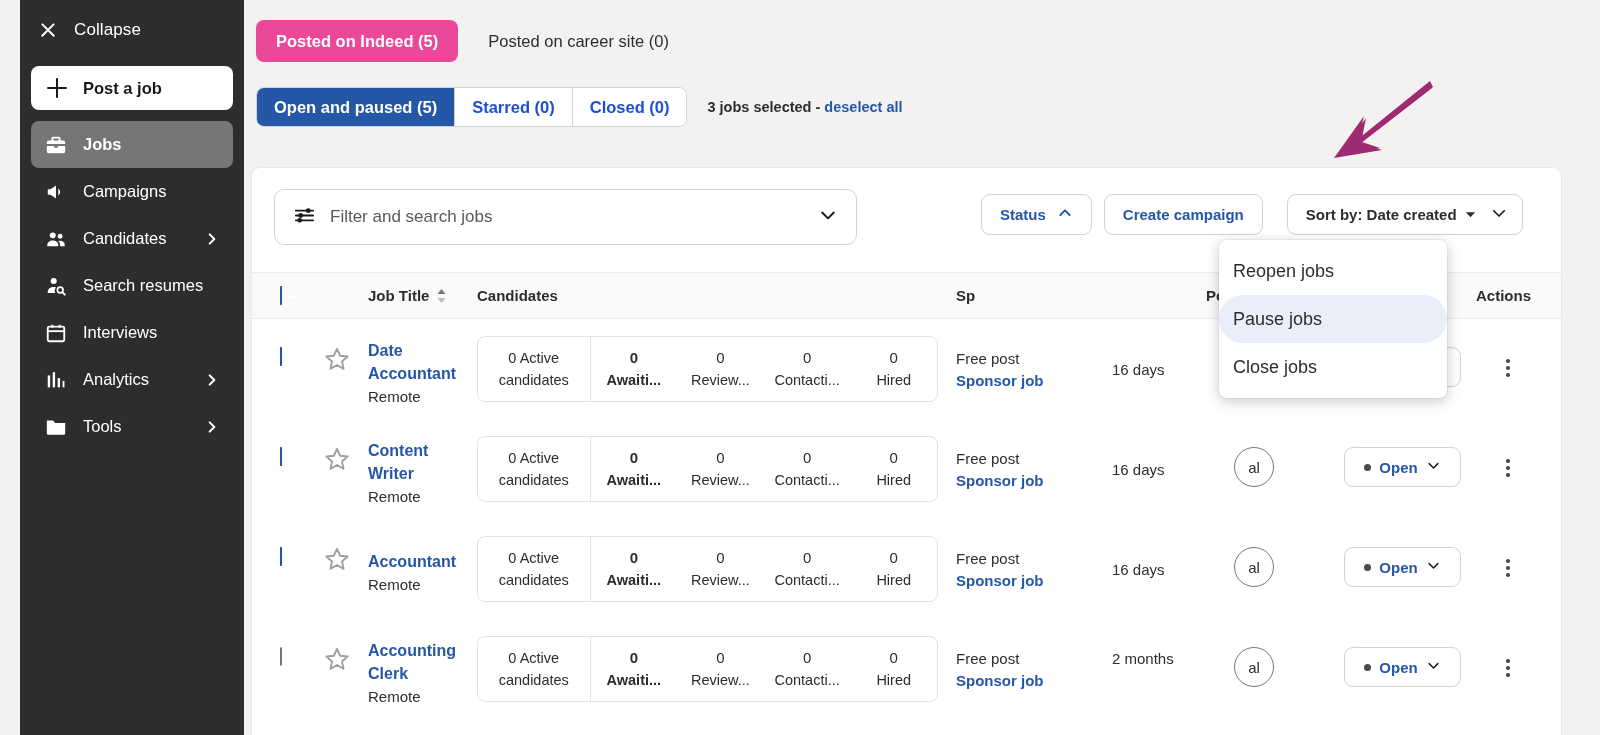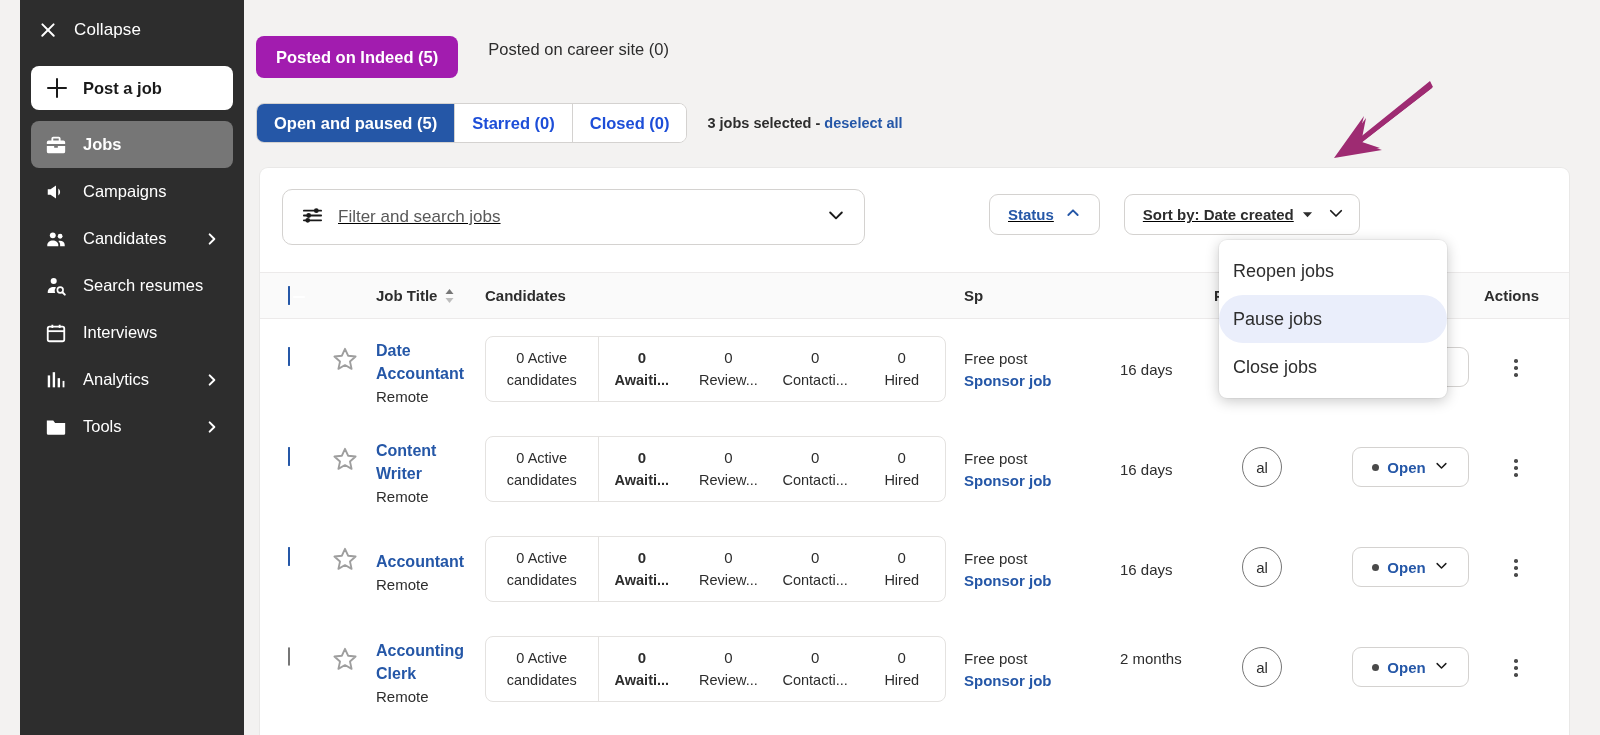--- a/index.html
+++ b/index.html
@@ -67,43 +67,42 @@
     position: relative; overflow: hidden;
   }
 
   
   .top-tabs { display: flex; align-items: center; gap: 10px; padding: 20px 0 0 12px; }
   .tab-pill {
     height: 42px; padding: 0 20px; border-radius: 8px;
     display: flex; align-items: center; font-size: 16.5px; font-weight: 700;
     color: #2d2d2d; cursor: pointer; white-space: nowrap;
   }
-  .tab-pill.dark { background: #a21caf; color: #fff; margin-top: 16px; }
+  .tab-pill.dark { background: #ec4899; color: #fff; }
   .tab-pill.plain { font-weight: 400; color: #2d2d2d; }
 
   
   .filter-row { display: flex; align-items: center; gap: 20px; padding: 25px 0 0 12px; }
   .seg-group { display: flex; border: 1px solid #d4d2d0; border-radius: 8px; overflow: hidden; background:#fff;}
   .seg {
     height: 38px; padding: 0 17px; display: flex; align-items: center;
     font-size: 16.5px; font-weight: 700; color: #1d4ed8; cursor: pointer;
     background: #fff; border-right: 1px solid #d4d2d0; white-space: nowrap;
   }
   .seg:last-child { border-right: none; }
   .seg.sel { background: #2557a7; color: #fff; }
   .sel-note { font-size: 14.5px; font-weight: 700; color: #2d2d2d; white-space: nowrap; }
   .sel-note a { color: #2557a7; text-decoration: none; font-weight: 700; }
 
   
   .card {
-    position: absolute; left: 16px; top: 168px;
+    position: absolute; left: 8px; top: 168px;
     width: 1309px; height: 567px; background: #fff;
     border-radius: 8px 8px 0 0;
     box-shadow: 0 0 0 1px rgba(0,0,0,.04);
-    text-decoration: underline;
   }
 
   .card-top { display: flex; align-items: flex-start; padding: 21px 22px 0 22px; position: relative; }
 
   .search-box {
     width: 583px; height: 56px; border: 1px solid #d4d2d0; border-radius: 10px;
     display: flex; align-items: center; padding: 0 18px; cursor: text; background:#fff;
   }
   .search-box .placeholder { font-size: 17px; color: #595959; margin-left: 14px; }
   .search-box .chev { margin-left: auto; }
@@ -360,20 +359,23 @@
 
           <div class="btn-outline">
             <span>Status</span>
             <span>
               <svg width="16" height="16" viewBox="0 0 24 24" fill="none" stroke="#2557a7" stroke-width="2.8" stroke-linecap="round" stroke-linejoin="round">
                   <polyline points="5 15 12 8 19 15"></polyline>
                 </svg>
             </span>
           </div>
 
+          <div class="btn-outline">
+            <span>Create campaign</span>
+          </div>
 
           <div class="btn-outline dark-text btn-sort" style="margin-left:12px">
             <span>Sort by: Date created</span>
             <span>
               <svg width="11" height="11" viewBox="0 0 12 12">
                   <polygon points="1,3.5 11,3.5 6,9" fill="#2d2d2d"></polygon>
                 </svg>
             </span>
             <span style="margin-left:6px">
               <svg width="18" height="18" viewBox="0 0 24 24" fill="none" stroke="#1a1a1a" stroke-width="2.3" stroke-linecap="round" stroke-linejoin="round">

